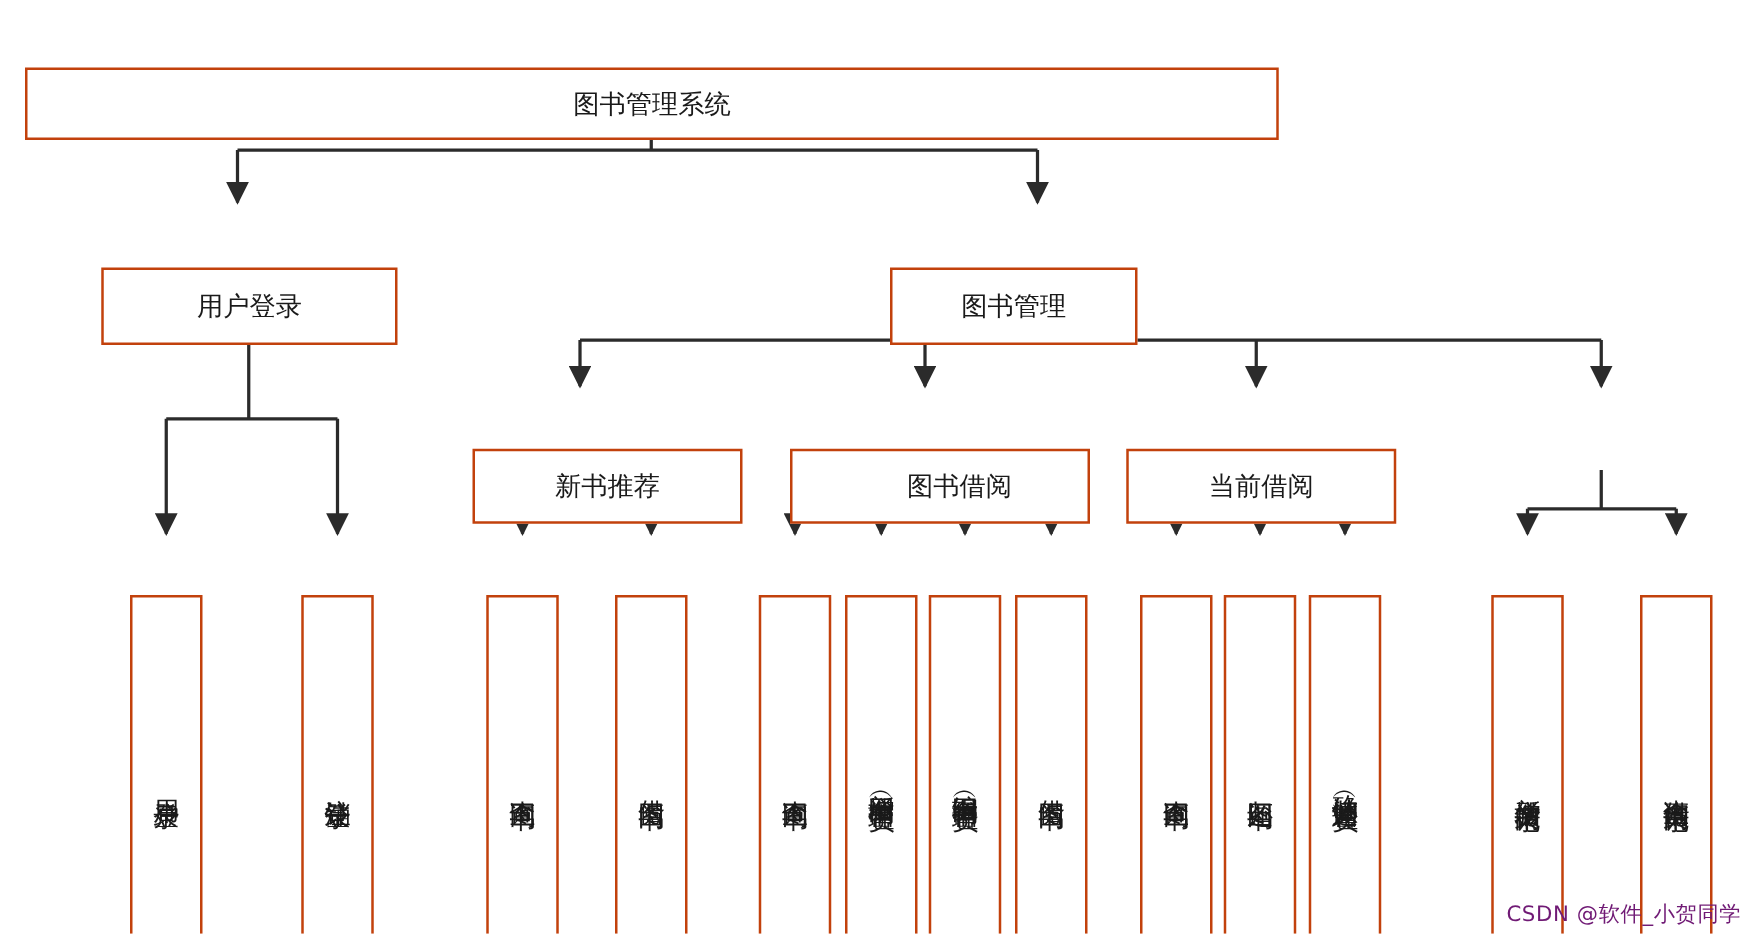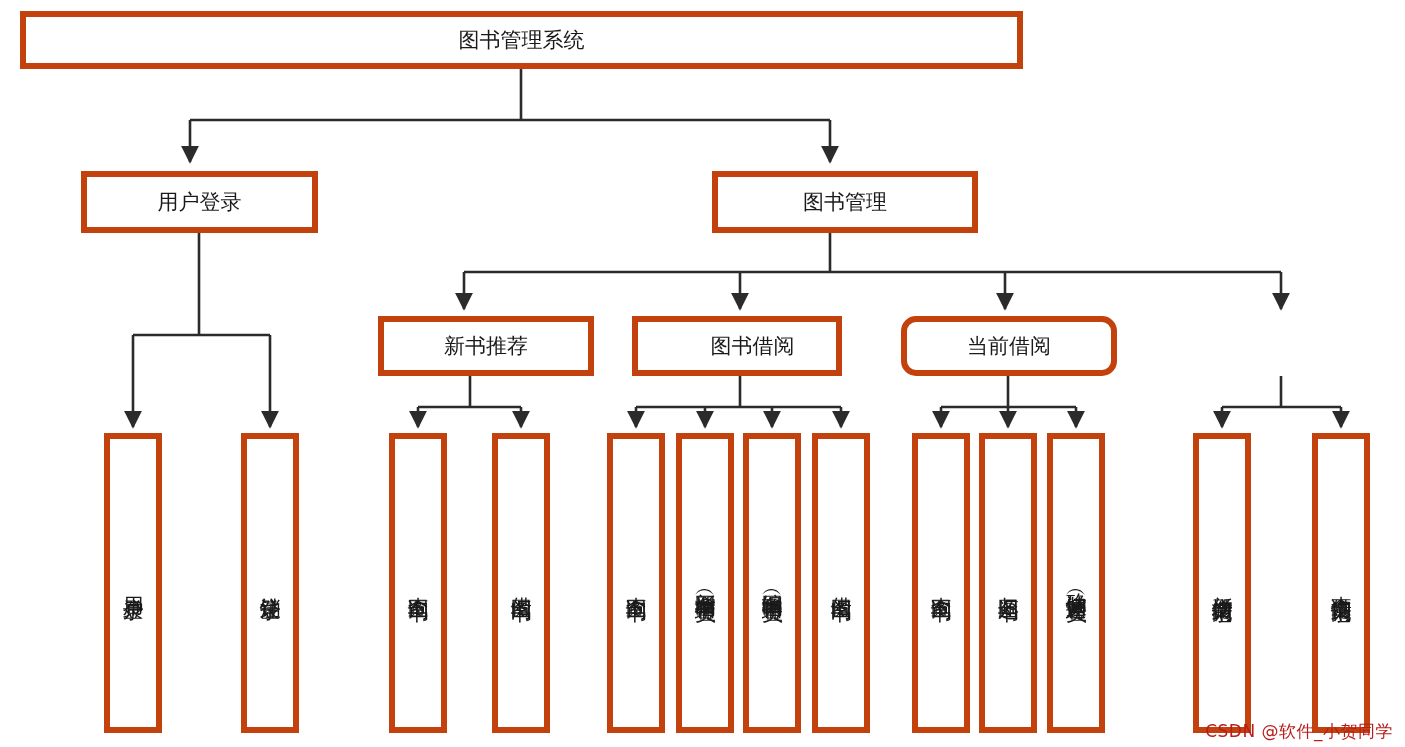--- a/index.html
+++ b/index.html
@@ -22,26 +22,27 @@
     position: absolute;
     left: 0;
     top: 0;
     width: 1405px;
     height: 747px;
     pointer-events: none;
   }
   .node {
     position: absolute;
     box-sizing: border-box;
-    border: 6px solid #c2410c;
+    border: 2px solid #c2410c;
     background: #ffffff;
     display: flex;
     align-items: center;
     justify-content: center;
     color: #1a1a1a;
+    margin-top: 43px;
   }
   .node .label {
     display: block;
     text-align: center;
     line-height: 1.18;
     white-space: pre;
   }
   .node.horiz .label {
     font-size: 21px;
   }
@@ -55,21 +56,21 @@
     font-size: 21px;
     line-height: 1.16;
     letter-spacing: 1.5px;
     white-space: nowrap;
   }
   #watermark {
     position: absolute;
     right: 12px;
     bottom: 4px;
     font-size: 17px;
-    color: #b91c1c;
+    color: #701a75;
     letter-spacing: 0.5px;
     user-select: none;
     text-align: right;
   }
 </style>
 </head>
 <body>
 
 <div id="canvas">
 
@@ -127,33 +128,33 @@
   </svg>
 
   <div class="node horiz" style="left:20px; top:11px; width:1003px; height:58px;">
     <span class="label">图书管理系统</span>
   </div>
 
   <div class="node horiz" style="left:81px; top:171px; width:237px; height:62px;">
     <span class="label">用户登录</span>
   </div>
 
-  <div class="node horiz" style="left:712px; top:171px; width:266px; height:62px;">
+  <div class="node horiz" style="left:712px; top:171px; width:198px; height:62px;">
     <span class="label">图书管理</span>
   </div>
 
   <div class="node horiz" style="left:378px; top:316px; width:216px; height:60px;">
     <span class="label">新书推荐</span>
   </div>
 
-  <div class="node horiz" style="left:632px; top:316px; width:210px; height:60px;padding-left:31px;">
+  <div class="node horiz" style="left:632px; top:316px; width:240px; height:60px;padding-left:31px;">
     <span class="label">图书借阅</span>
   </div>
 
-  <div class="node horiz" style="left:901px; top:316px; width:216px; height:60px;border-radius:15px;">
+  <div class="node horiz" style="left:901px; top:316px; width:216px; height:60px;">
     <span class="label">当前借阅</span>
   </div>
 
 
   <div class="node vert" style="left:104px; top:433px; width:58px; height:300px;">
     <span class="label">用户登录</span>
   </div>
 
   <div class="node vert" style="left:241px; top:433px; width:58px; height:300px;">
     <span class="label">注销登录</span>

